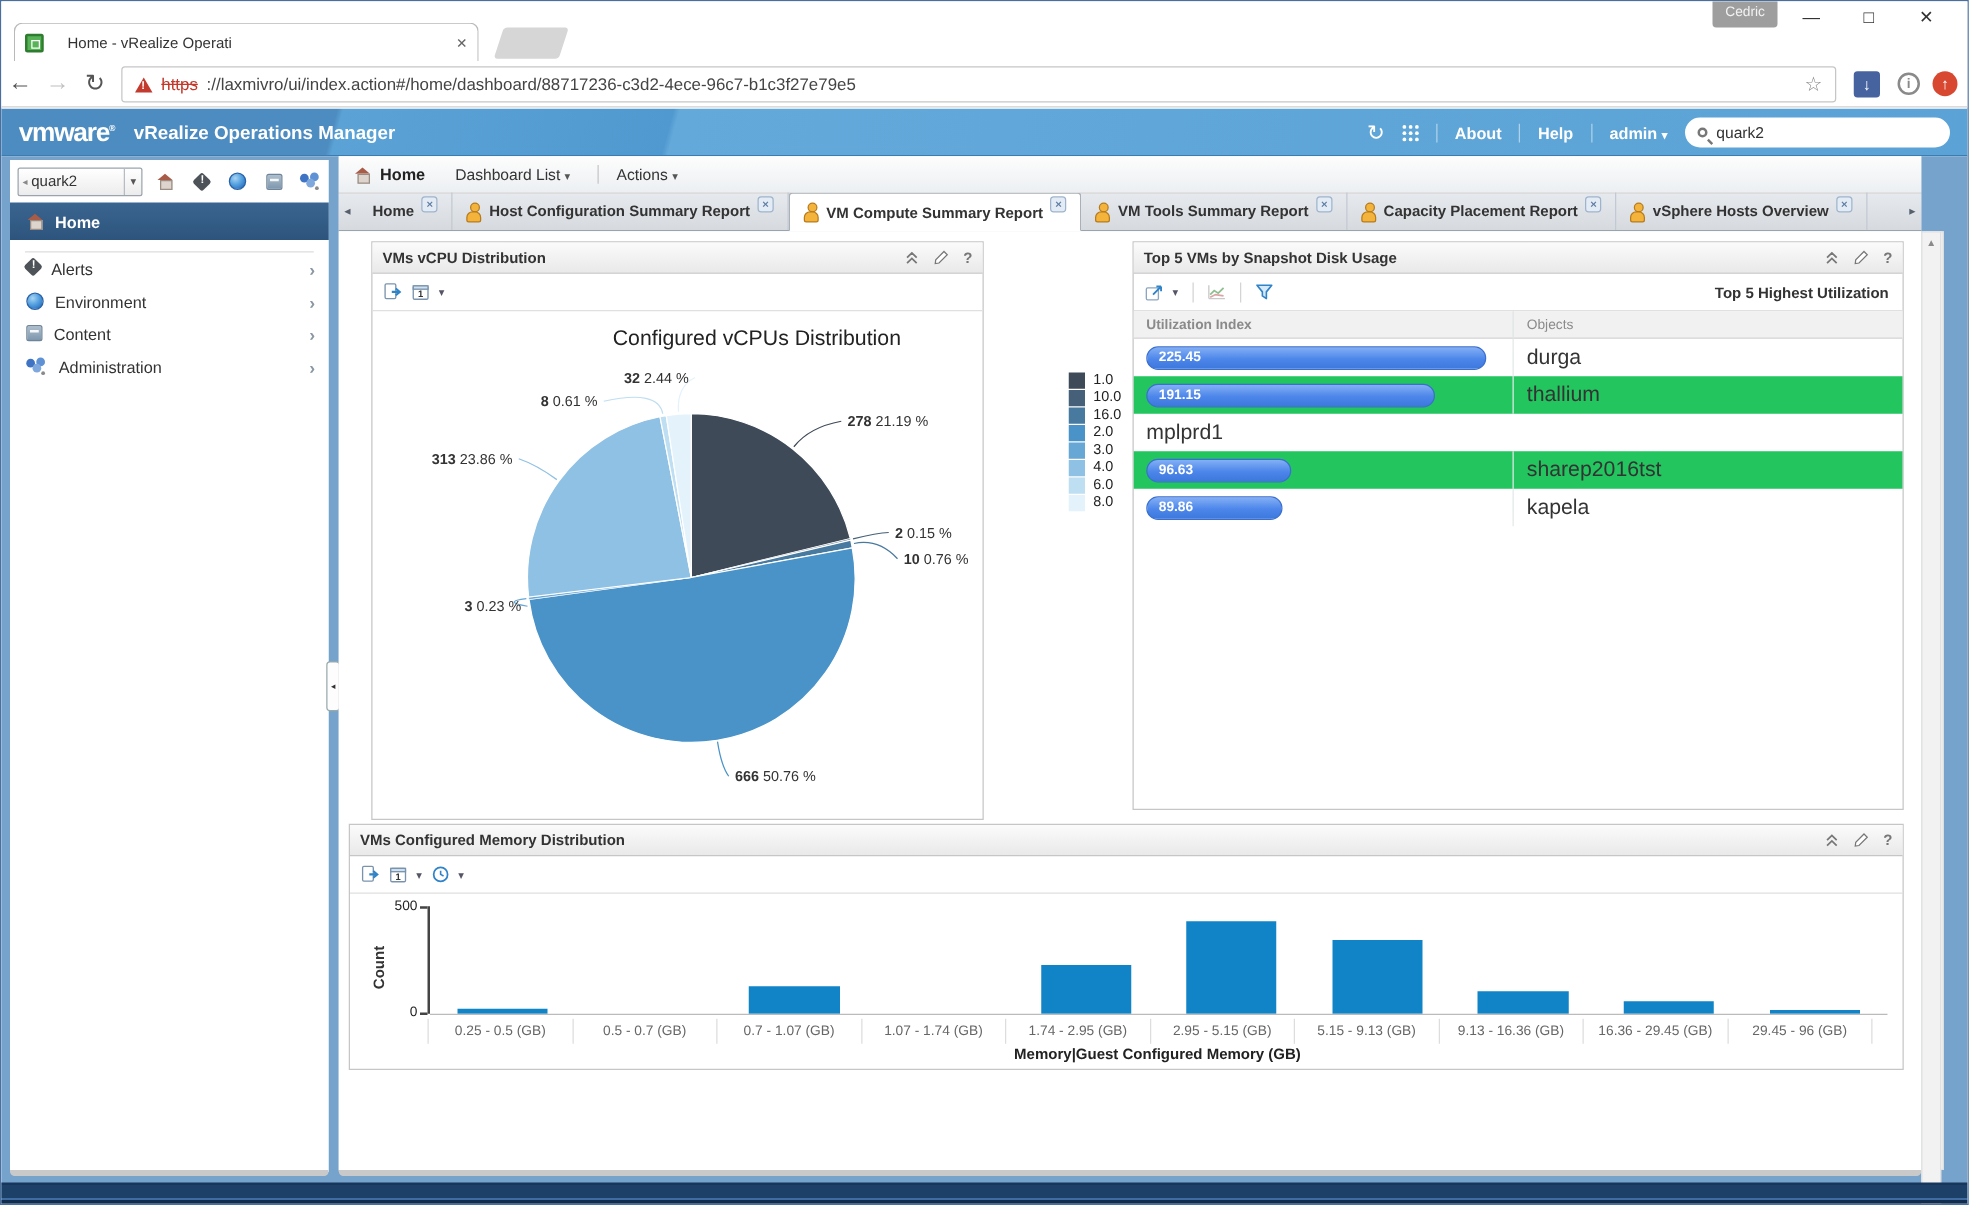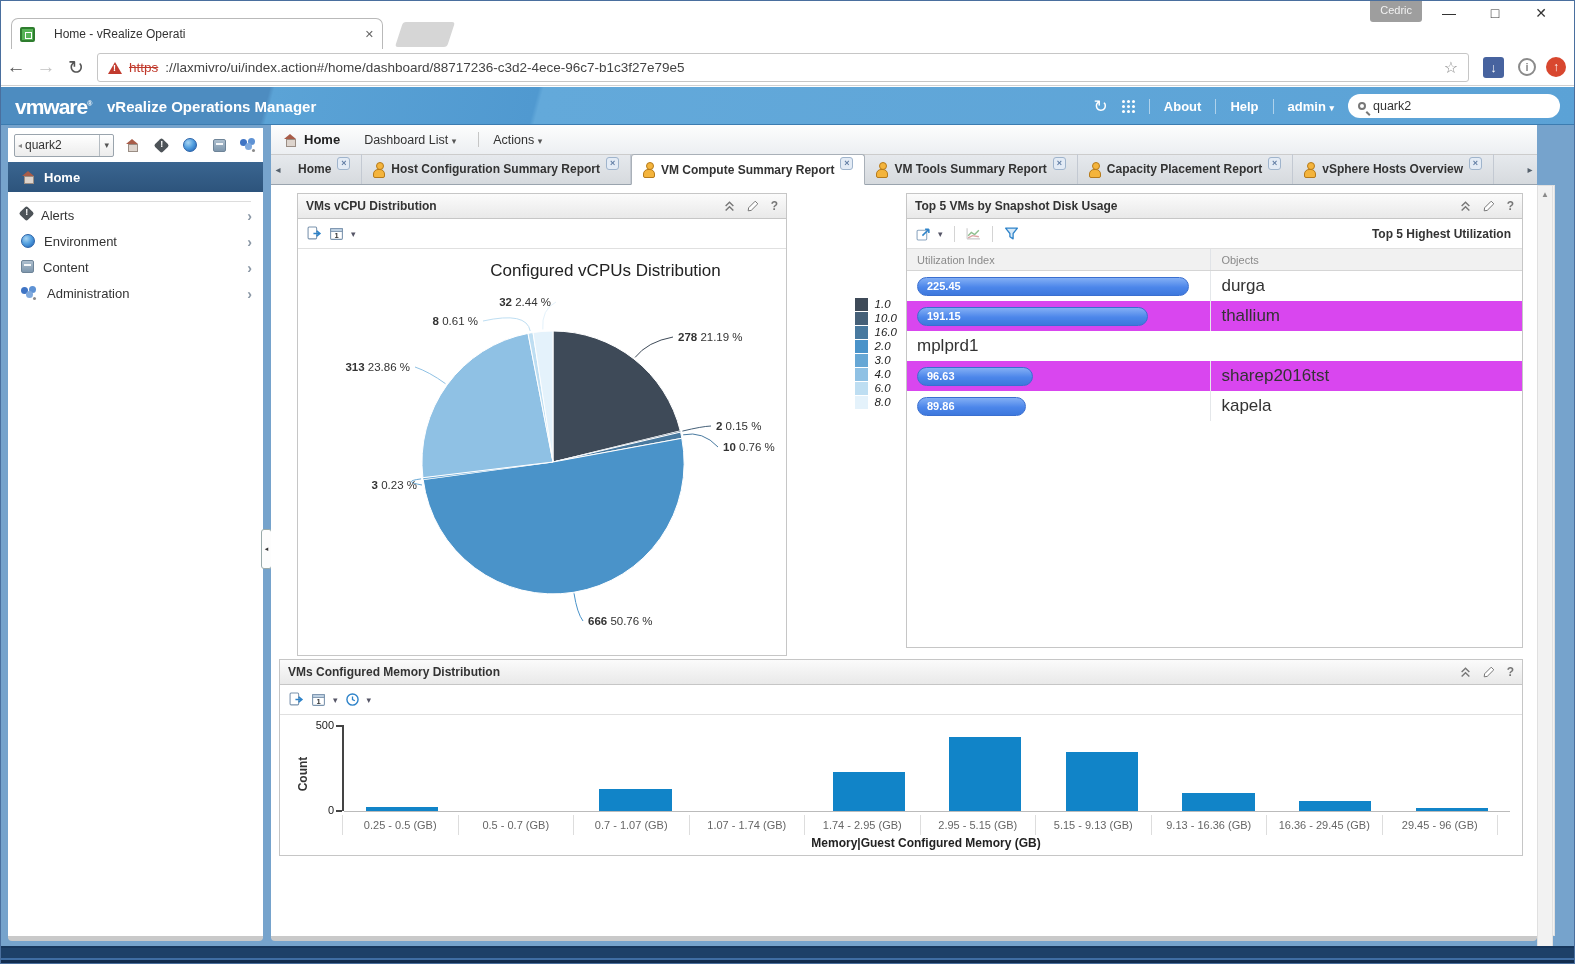--- a/index.html
+++ b/index.html
@@ -143,31 +143,31 @@
   .tools-right { margin-left:auto; font-size:12px; font-weight:bold; color:#333; padding-right:2px; }
 
   #p1 { left:26px; top:8px; width:490px; height:463px; }
   #p2 { left:635px; top:8px; width:617px; height:455px; }
   #p3 { left:8px; top:474px; width:1244px; height:197px; }
 
   .pie-body { position:relative; width:615px; height:406px; }
   .pie-title { position:absolute; left:0; top:12px; width:100%; text-align:center; font-size:17px; color:#222; }
   #pie-svg { position:absolute; left:0; top:0; }
   .legend { position:absolute; right:16px; top:48px; }
-  .legend-item { display:flex; align-items:center; gap:7px; height:14px;font-style:italic; }
+  .legend-item { display:flex; align-items:center; gap:7px; height:14px; }
   .legend-swatch { width:13px; height:13px; }
   .legend-label { font-size:11.5px; color:#222; }
 
   
   .grid-hd { display:flex; height:22px; background:#f1f1f1; border-bottom:1px solid #d5d5d5; align-items:center; }
   .gh { font-size:11px; color:#8a8a8a; padding:0 10px; }
-  .gc1 { width:49.5%; border-right:1px solid #e0e3e7; height:100%; display:flex; align-items:center; }
+  .gc1 { width:49.5%; border-right:1px solid #e0e3e7; height:100%; display:flex; align-items:center;font-weight:bold; }
   .gc2 { flex:1; height:100%; display:flex; align-items:center; }
   .t5row { display:flex; height:30px; align-items:center; }
-  .t5row.alt { background:#d946ef; }
+  .t5row.alt { background:#22c55e; }
   .t5c1 { width:49.5%; padding:0 10px; border-right:1px solid #e4e7ea; height:100%; display:flex; align-items:center; }
   .t5c2 { flex:1; padding-left:10px; font-size:17px; color:#333; }
   .pill { height:19px; border-radius:10px; background:linear-gradient(180deg,#83aff5,#4c86ea 55%,#3d78dd);
           border:1px solid #3a6fd0; color:#fff; font-size:11px; font-weight:bold; line-height:17px; padding-left:9px; }
 
   
   .mem-body { position:relative; width:1242px; height:141px; }
   .ylab { position:absolute; left:6px; top:52px; transform:rotate(-90deg); transform-origin:center; font-size:12px; font-weight:bold; color:#333; }
   .ytick { position:absolute; width:28px; text-align:right; font-size:11px; color:#222; }
   .yt500 { left:26px; top:4px; }

